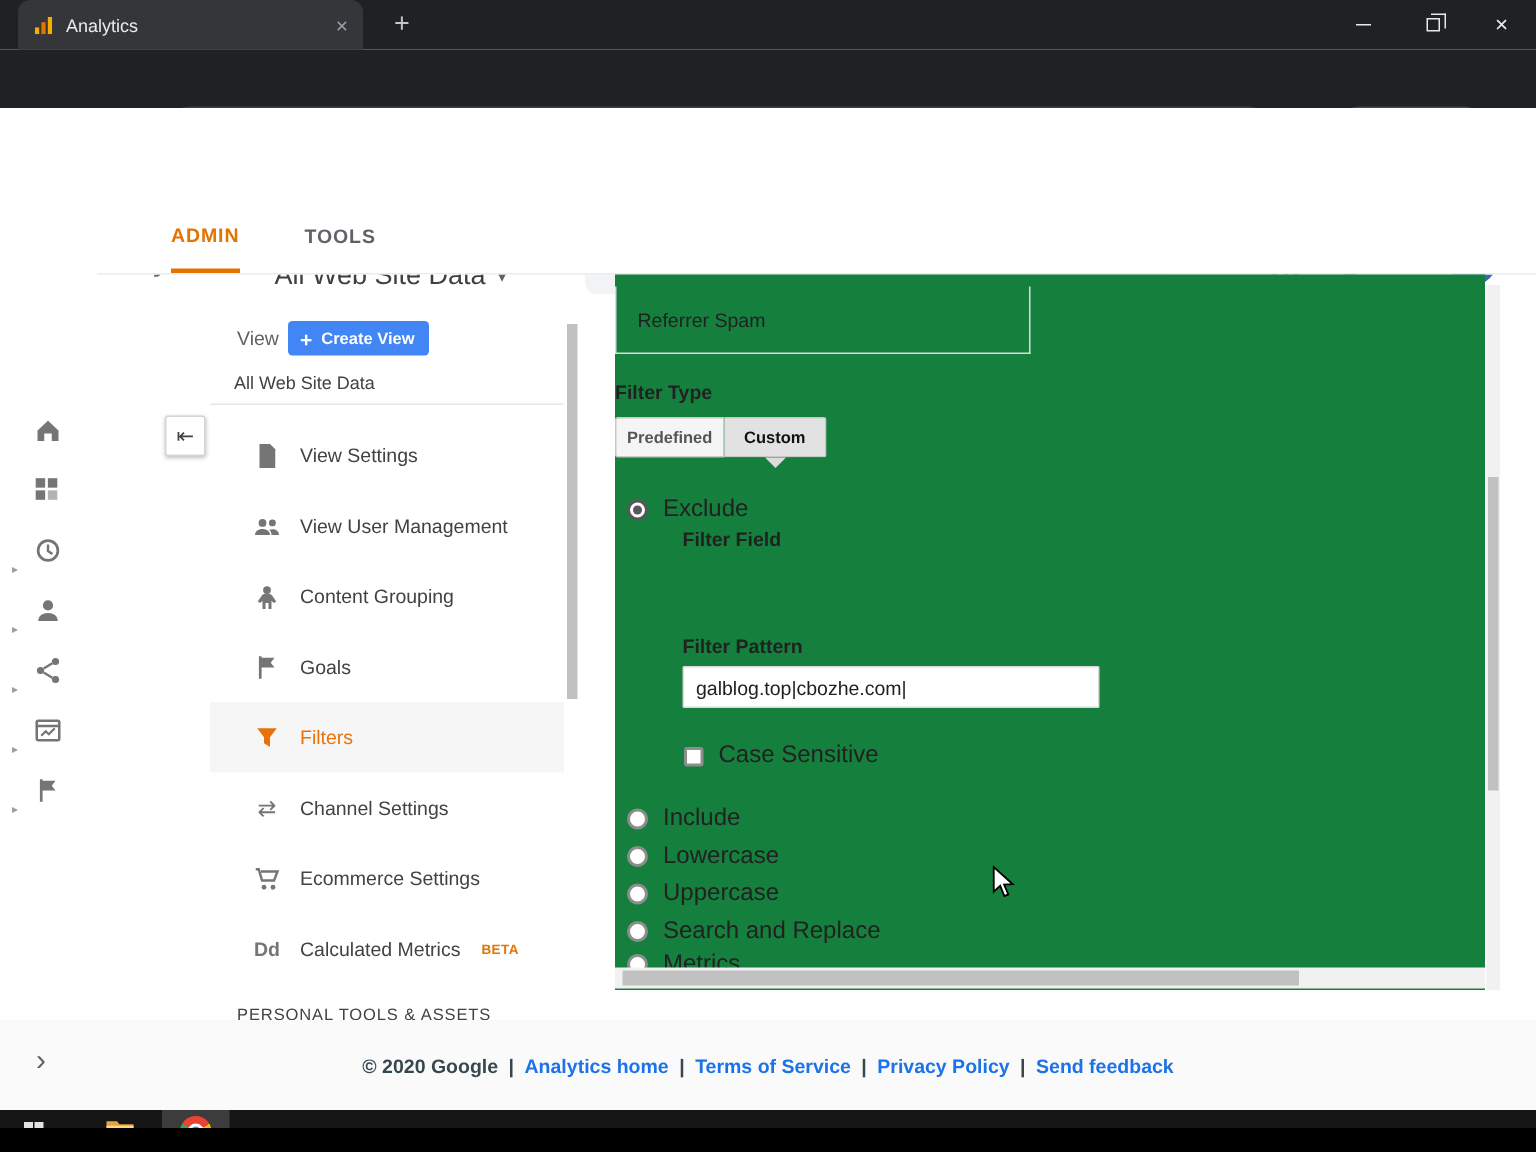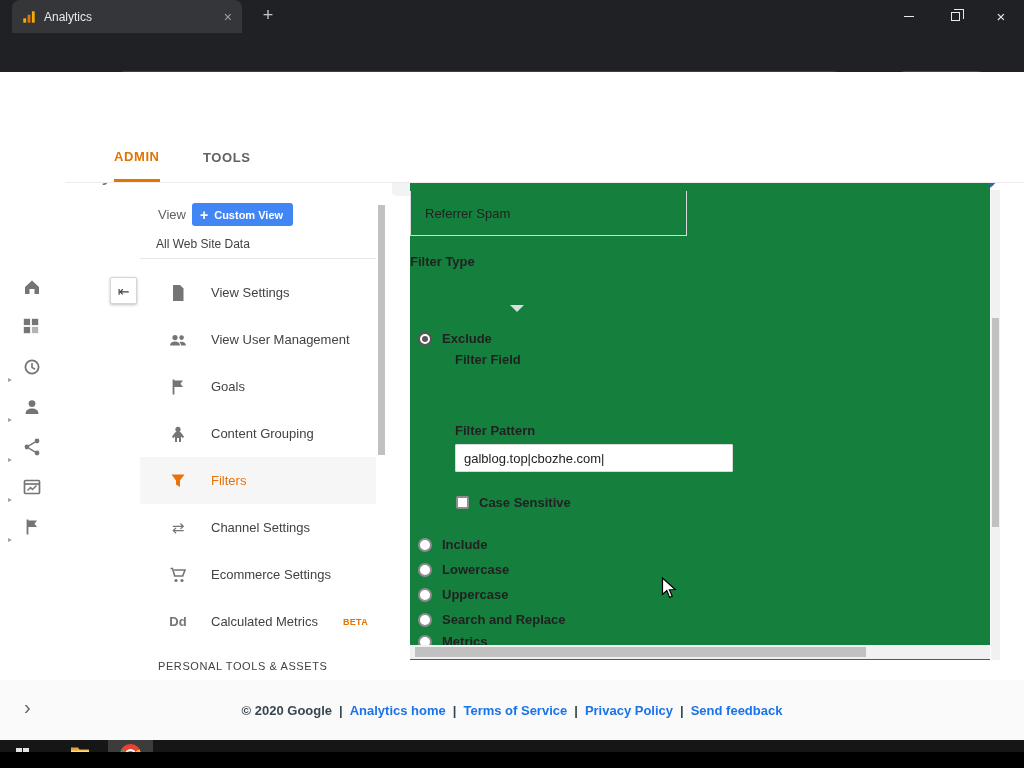--- a/index.html
+++ b/index.html
@@ -53,29 +53,29 @@
   .gatabs{position:absolute;left:0;top:133px;width:1024px;height:50px;background:#fff;border-bottom:1px solid #ececec;}
   .gatab{position:absolute;top:0;height:49px;display:flex;align-items:center;font-size:13px;font-weight:bold;letter-spacing:.6px;}
   .gatab.admin{left:114px;color:#E37400;border-bottom:3px solid #E37400;}
   .gatab.user{left:203px;color:#5f6368;}
   
   .rail{position:absolute;left:0;top:133px;width:65px;height:547px;background:#fff;}
   .rail-item{position:absolute;left:22px;width:22px;height:22px;}
   .rail-exp{position:absolute;left:8px;font-size:8px;color:#9e9e9e;}
   .rail-chev{position:absolute;left:24px;top:696px;font-size:20px;color:#5f6368;z-index:3;}
   
-  .admincol{position:absolute;left:140px;top:183px;width:252px;height:497px;background:#fff;}
+  .admincol{position:absolute;left:140px;top:194px;width:252px;height:497px;background:#fff;}
   .view-label{position:absolute;left:18px;top:24px;font-size:13px;color:#616161;}
   .createbtn{position:absolute;left:52px;top:20px;height:23px;background:#4285F4;border-radius:3px;color:#fff;
     font-size:11px;font-weight:bold;display:flex;align-items:center;gap:6px;padding:0 10px 0 8px;}
   .createbtn .plus{font-size:14px;font-weight:bold;}
   .current-view{position:absolute;left:16px;top:54px;font-size:12px;color:#424242;}
   .coldiv{position:absolute;left:0;top:75px;width:236px;border-top:1px solid #e6e6e6;}
   .menu{position:absolute;left:0;top:86px;width:236px;}
-  .mi{height:47px;display:flex;align-items:center;padding-left:28px;gap:23px;font-size:13px;color:#424242;}
+  .mi{height:47px;display:flex;align-items:center;padding-left:28px;gap:12px;font-size:13px;color:#424242;}
   .mi.active{background:#f6f6f6;color:#E8710A;}
   .mi .beta{color:#E37400;font-size:9px;font-weight:bold;margin-left:2px;letter-spacing:.3px;}
   .dd-ic{font-size:13px;font-weight:bold;color:#757575;width:20px;text-align:center;}
   .chan-ic{font-size:15px;color:#757575;width:20px;text-align:center;}
   .sect{position:absolute;left:18px;top:470px;height:26px;display:flex;align-items:center;
     font-size:11px;font-weight:normal;color:#424242;letter-spacing:.6px;}
   .colscroll{position:absolute;left:238px;top:22px;width:7px;height:250px;background:#c1c1c1;}
   .backbtn{position:absolute;left:110px;top:277px;width:27px;height:27px;background:#fff;border:1px solid #d5d5d5;
     border-radius:2px;box-shadow:0 1px 3px rgba(0,0,0,.25);display:flex;align-items:center;justify-content:center;
     font-size:14px;color:#424242;z-index:2;}
@@ -88,21 +88,21 @@
   .segbtn{height:27px;display:flex;align-items:center;justify-content:center;font-size:11px;font-weight:bold;
     border:1px solid #c8c8c8;background:#f5f5f5;color:#555;}
   .segbtn.first{width:73px;border-radius:2px 0 0 2px;}
   .segbtn.sel{width:68px;border-left:none;background:#e2e2e2;color:#111;border-radius:0 2px 2px 0;}
   .notch{position:absolute;left:100px;top:122px;width:0;height:0;border-left:7px solid transparent;
     border-right:7px solid transparent;border-top:7px solid #dcdcdc;}
   .row{position:absolute;display:flex;align-items:center;gap:10px;}
   .radio{width:14px;height:14px;border:2px solid #8d8d8d;border-radius:50%;background:#fff;position:relative;flex:none;}
   .radio.sel{border-color:#575757;}
   .radio.sel::after{content:"";position:absolute;left:2px;top:2px;right:2px;bottom:2px;background:#575757;border-radius:50%;}
-  .rlabel{font-size:13px;color:#212121;font-weight:bold;}
+  .rlabel{font-size:16px;color:#212121;}
   .dropdown{position:absolute;left:45px;top:190px;width:126px;height:26px;background:linear-gradient(#f8f8f8,#f0f0f0);
     border:1px solid #c6c6c6;border-radius:2px;display:flex;align-items:center;padding:0 8px;}
   .dropdown .dtext{font-size:11px;font-weight:bold;color:#404040;flex:1;}
   .dropdown .caret{font-size:10px;color:#777;}
   .patinput{position:absolute;left:45px;top:261px;width:278px;height:28px;border:1px solid #d9d9d9;border-radius:1px;
     font-size:13px;color:#212121;padding:0 8px;font-family:"Liberation Sans","DejaVu Sans",sans-serif;outline:none;}
   .cbx{width:13px;height:13px;border:2px solid #8d8d8d;border-radius:2px;background:#fff;flex:none;}
   .hscroll{position:absolute;left:0;top:462px;width:580px;height:14px;background:#f1f1f1;z-index:2;}
   .hthumb{position:absolute;left:5px;top:2px;width:451px;height:10px;background:#c1c1c1;}
   .vscroll{position:absolute;left:991px;top:190px;width:9px;height:470px;background:#f1f1f1;}
@@ -312,21 +312,21 @@
         </svg>
     </span>
 
   </div>
   <span class="rail-chev">›</span>
 
   <div class="admincol">
     <span class="view-label">View</span>
     <span class="createbtn">
       <span class="plus">+</span>
-      <span>Custom View</span>
+      <span>Create View</span>
     </span>
     <span class="current-view">All Web Site Data</span>
     <div class="coldiv"></div>
     <div class="menu">
       <div class="mi">
         <svg width="20" height="20" viewBox="0 0 20 20">
             <path d="M5 2h7l3.5 3.5V18H5Z" fill="#757575"></path>
           </svg>
         <span>View Settings</span>
       </div>
@@ -336,31 +336,31 @@
               <circle cx="7" cy="7.6" r="2.6"></circle>
               <circle cx="13.6" cy="7.6" r="2.3"></circle>
               <path d="M2 15.6c0-2.5 2.2-4 5-4s5 1.5 5 4Z"></path>
               <path d="M13 15.6c0-1.5-.6-2.6-1.5-3.4.6-.3 1.3-.4 2.1-.4 2.4 0 4.4 1.3 4.4 3.8Z"></path>
             </g>
           </svg>
         <span>View User Management</span>
       </div>
       <div class="mi">
         <svg width="20" height="20" viewBox="0 0 20 20">
+            <circle cx="10" cy="5.4" r="2.6" fill="#757575"></circle>
+            <path d="M7 18v-5.5L5.5 14l-1.7-1 2.8-4c.5-.8 1.9-1.3 3.4-1.3s2.9.5 3.4 1.3l2.8 4-1.7 1-1.5-1.5V18h-2v-4h-2v4Z" fill="#757575"></path>
+          </svg>
+        <span>Content Grouping</span>
+      </div>
+      <div class="mi">
+        <svg width="20" height="20" viewBox="0 0 20 20">
             <path d="M5.5 2.5v15" stroke="#757575" stroke-width="1.8"></path>
             <path d="M5.5 3.5H15l-2.5 3.25L15 10H5.5Z" fill="#757575"></path>
           </svg>
         <span>Goals</span>
-      </div>
-      <div class="mi">
-        <svg width="20" height="20" viewBox="0 0 20 20">
-            <circle cx="10" cy="5.4" r="2.6" fill="#757575"></circle>
-            <path d="M7 18v-5.5L5.5 14l-1.7-1 2.8-4c.5-.8 1.9-1.3 3.4-1.3s2.9.5 3.4 1.3l2.8 4-1.7 1-1.5-1.5V18h-2v-4h-2v4Z" fill="#757575"></path>
-          </svg>
-        <span>Content Grouping</span>
       </div>
       <div class="mi active">
         <svg width="20" height="20" viewBox="0 0 20 20">
             <path d="M3.5 3.5h13L12 9.5V16l-4-2.5V9.5Z" fill="#E8710A"></path>
           </svg>
         <span>Filters</span>
       </div>
       <div class="mi">
         <span class="chan-ic">⇄</span>
         <span>Channel Settings</span>
@@ -380,20 +380,24 @@
       </div>
     </div>
     <div class="sect">PERSONAL TOOLS &amp; ASSETS</div>
     <div class="colscroll"></div>
   </div>
   <div class="backbtn">⇤</div>
 
   <div class="main">
     <div class="namefield">Referrer Spam</div>
     <span class="blabel" style="left:0;top:71px">Filter Type</span>
+    <div class="seg">
+      <span class="segbtn first">Predefined</span>
+      <span class="segbtn sel">Custom</span>
+    </div>
     <span class="notch"></span>
     <div class="row" style="left:8px;top:148px">
       <span class="radio sel"></span>
       <span class="rlabel">Exclude</span>
     </div>
     <span class="blabel" style="left:45px;top:169px">Filter Field</span>
     <span class="blabel" style="left:45px;top:240px">Filter Pattern</span>
     <input class="patinput" value="galblog.top|cbozhe.com|" style="">
     <div class="row" style="left:46px;top:312px">
       <span class="cbx"></span>

